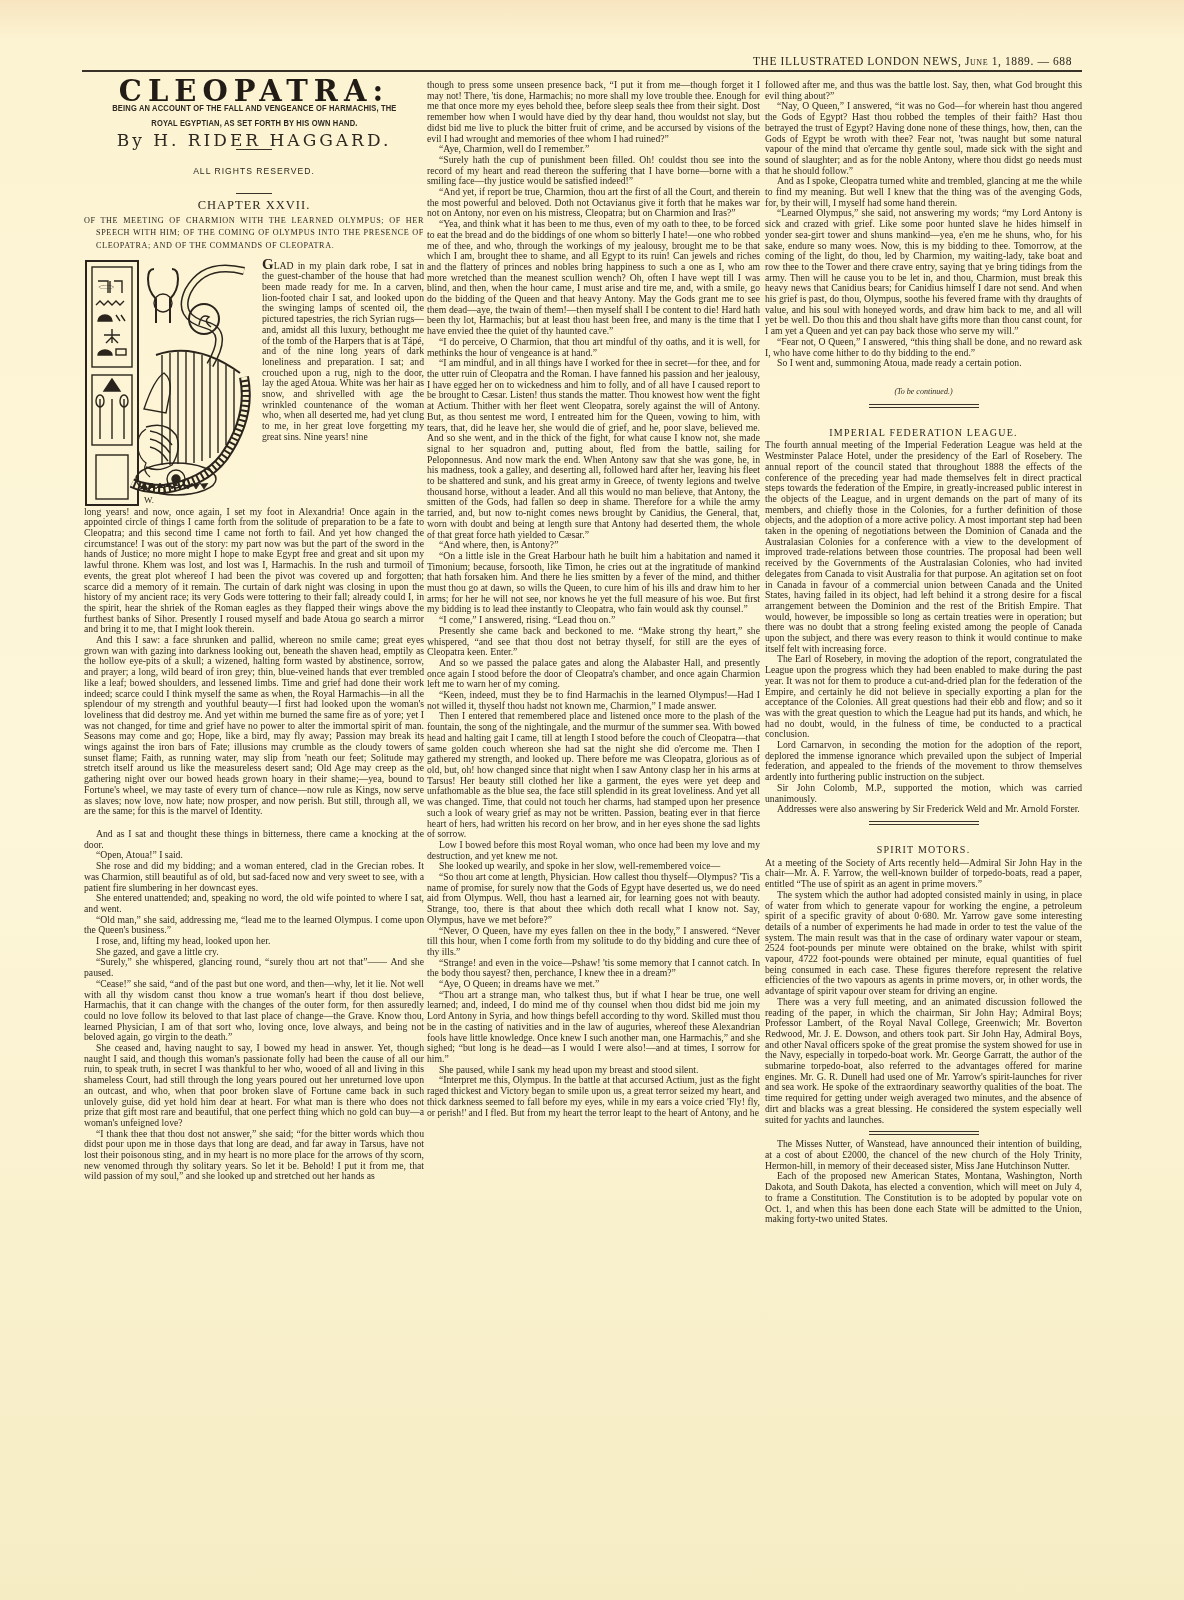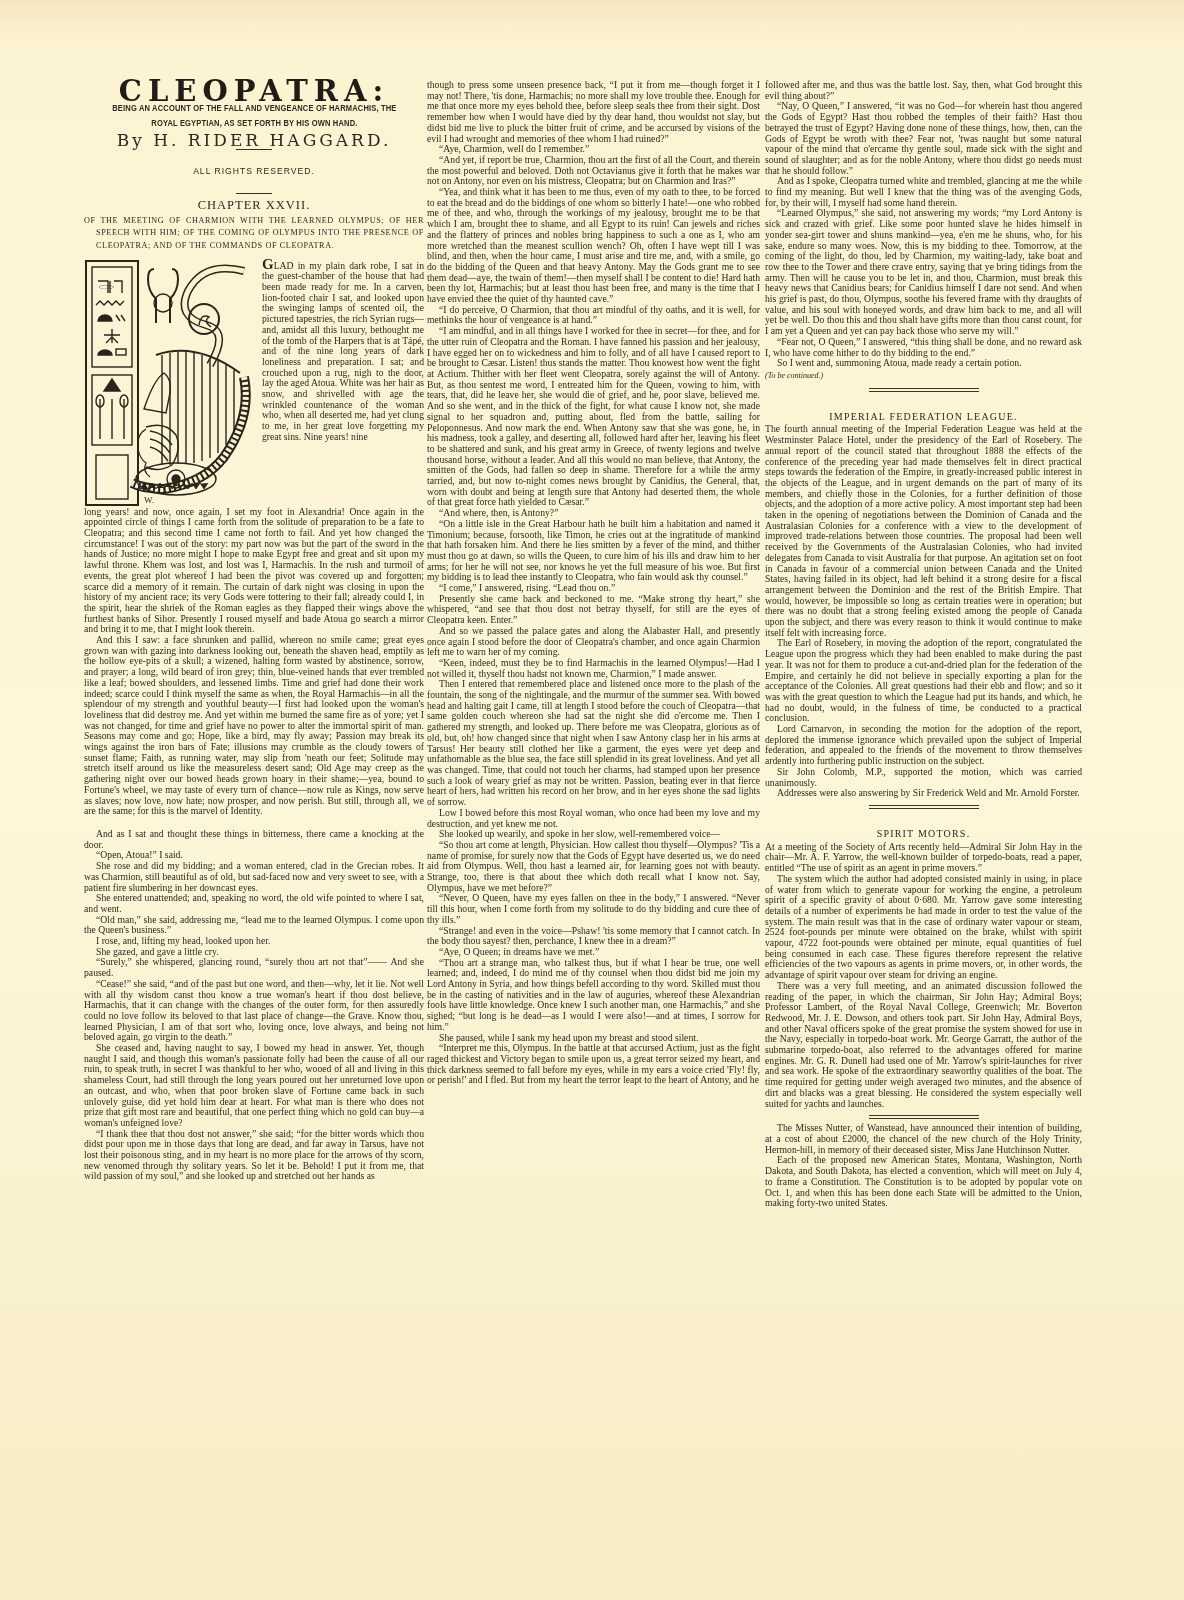--- a/index.html
+++ b/index.html
@@ -46,27 +46,32 @@
   .dropcap-wrap { display: flex; margin-top: 6px; }
   .illustration {
     width: 172px; height: 248px; flex: none; position: relative; margin-right: 6px;
   }
   .dropcap-text { flex: 1; font-size: 9.7px; line-height: 10.7px; }
   .dropcap-text p { text-indent: 0; }
   .after-illus { margin-top: 0; }
   .gap { height: 12px; }
   .section-rule { width: 110px; margin: 6px auto 4px; border-top: 1px solid #3a3228; border-bottom: 1px solid #3a3228; height: 2px; }
   .section-title { text-align: center; font-size: 10px; letter-spacing: 1.2px; margin: 20px 0 2px; }
-  .continued { text-align: left; font-style: italic; font-size: 8px; margin: 2px 0 4px; }
+  .continued { text-align: center; font-style: italic; font-size: 8px; margin: 18px 0 4px; }
 </style>
 </head>
 <body>
 
 <div class="page">
 
+  <div class="masthead">
+    <span>THE ILLUSTRATED LONDON NEWS,</span>
+    <span class="sc">June 1, 1889.</span>
+    <span>— 688</span>
+  </div>
 
   <div class="col col1">
     <div class="title">CLEOPATRA:</div>
     <div class="subtitle">
       <div>BEING AN ACCOUNT OF THE FALL AND VENGEANCE OF HARMACHIS, THE</div>
       <div>ROYAL EGYPTIAN, AS SET FORTH BY HIS OWN HAND.</div>
     </div>
     <div class="byline">By H. RIDER HAGGARD.</div>
     <div class="rule-short"></div>
     <div class="rights">ALL RIGHTS RESERVED.</div>
@@ -142,20 +147,21 @@
       <p>“Surely,” she whispered, glancing round, “surely thou art not that”—— And she paused.</p>
       <p>“Cease!” she said, “and of the past but one word, and then—why, let it lie. Not well with all thy wisdom canst thou know a true woman's heart if thou dost believe, Harmachis, that it can change with the changes of the outer form, for then assuredly could no love follow its beloved to that last place of change—the Grave. Know thou, learned Physician, I am of that sort who, loving once, love always, and being not beloved again, go virgin to the death.”</p>
       <p>She ceased and, having naught to say, I bowed my head in answer. Yet, though naught I said, and though this woman's passionate folly had been the cause of all our ruin, to speak truth, in secret I was thankful to her who, wooed of all and living in this shameless Court, had still through the long years poured out her unreturned love upon an outcast, and who, when that poor broken slave of Fortune came back in such unlovely guise, did yet hold him dear at heart. For what man is there who does not prize that gift most rare and beautiful, that one perfect thing which no gold can buy—a woman's unfeigned love?</p>
       <p>“I thank thee that thou dost not answer,” she said; “for the bitter words which thou didst pour upon me in those days that long are dead, and far away in Tarsus, have not lost their poisonous sting, and in my heart is no more place for the arrows of thy scorn, new venomed through thy solitary years. So let it be. Behold! I put it from me, that wild passion of my soul,” and she looked up and stretched out her hands as</p>
     </div>
   </div>
 
   <div class="col col2">
     <p class="noindent">though to press some unseen presence back, “I put it from me—though forget it I may not! There, 'tis done, Harmachis; no more shall my love trouble thee. Enough for me that once more my eyes behold thee, before sleep seals thee from their sight. Dost remember how when I would have died by thy dear hand, thou wouldst not slay, but didst bid me live to pluck the bitter fruit of crime, and be accursed by visions of the evil I had wrought and memories of thee whom I had ruined?”</p>
     <p>“Aye, Charmion, well do I remember.”</p>
+    <p>“Surely hath the cup of punishment been filled. Oh! couldst thou see into the record of my heart and read thereon the suffering that I have borne—borne with a smiling face—thy justice would be satisfied indeed!”</p>
     <p>“And yet, if report be true, Charmion, thou art the first of all the Court, and therein the most powerful and beloved. Doth not Octavianus give it forth that he makes war not on Antony, nor even on his mistress, Cleopatra; but on Charmion and Iras?”</p>
     <p>“Yea, and think what it has been to me thus, even of my oath to thee, to be forced to eat the bread and do the biddings of one whom so bitterly I hate!—one who robbed me of thee, and who, through the workings of my jealousy, brought me to be that which I am, brought thee to shame, and all Egypt to its ruin! Can jewels and riches and the flattery of princes and nobles bring happiness to such a one as I, who am more wretched than the meanest scullion wench? Oh, often I have wept till I was blind, and then, when the hour came, I must arise and tire me, and, with a smile, go do the bidding of the Queen and that heavy Antony. May the Gods grant me to see them dead—aye, the twain of them!—then myself shall I be content to die! Hard hath been thy lot, Harmachis; but at least thou hast been free, and many is the time that I have envied thee the quiet of thy haunted cave.”</p>
     <p>“I do perceive, O Charmion, that thou art mindful of thy oaths, and it is well, for methinks the hour of vengeance is at hand.”</p>
     <p>“I am mindful, and in all things have I worked for thee in secret—for thee, and for the utter ruin of Cleopatra and the Roman. I have fanned his passion and her jealousy, I have egged her on to wickedness and him to folly, and of all have I caused report to be brought to Cæsar. Listen! thus stands the matter. Thou knowest how went the fight at Actium. Thither with her fleet went Cleopatra, sorely against the will of Antony. But, as thou sentest me word, I entreated him for the Queen, vowing to him, with tears, that, did he leave her, she would die of grief, and he, poor slave, believed me. And so she went, and in the thick of the fight, for what cause I know not, she made signal to her squadron and, putting about, fled from the battle, sailing for Peloponnesus. And now mark the end. When Antony saw that she was gone, he, in his madness, took a galley, and deserting all, followed hard after her, leaving his fleet to be shattered and sunk, and his great army in Greece, of twenty legions and twelve thousand horse, without a leader. And all this would no man believe, that Antony, the smitten of the Gods, had fallen so deep in shame. Therefore for a while the army tarried, and, but now to-night comes news brought by Canidius, the General, that, worn with doubt and being at length sure that Antony had deserted them, the whole of that great force hath yielded to Cæsar.”</p>
     <p>“And where, then, is Antony?”</p>
     <p>“On a little isle in the Great Harbour hath he built him a habitation and named it Timonium; because, forsooth, like Timon, he cries out at the ingratitude of mankind that hath forsaken him. And there he lies smitten by a fever of the mind, and thither must thou go at dawn, so wills the Queen, to cure him of his ills and draw him to her arms; for her he will not see, nor knows he yet the full measure of his woe. But first my bidding is to lead thee instantly to Cleopatra, who fain would ask thy counsel.”</p>
     <p>“I come,” I answered, rising. “Lead thou on.”</p>
     <p>Presently she came back and beckoned to me. “Make strong thy heart,” she whispered, “and see that thou dost not betray thyself, for still are the eyes of Cleopatra keen. Enter.”</p>
     <p>And so we passed the palace gates and along the Alabaster Hall, and presently once again I stood before the door of Cleopatra's chamber, and once again Charmion left me to warn her of my coming.</p>
     <p>“Keen, indeed, must they be to find Harmachis in the learned Olympus!—Had I not willed it, thyself thou hadst not known me, Charmion,” I made answer.</p>

